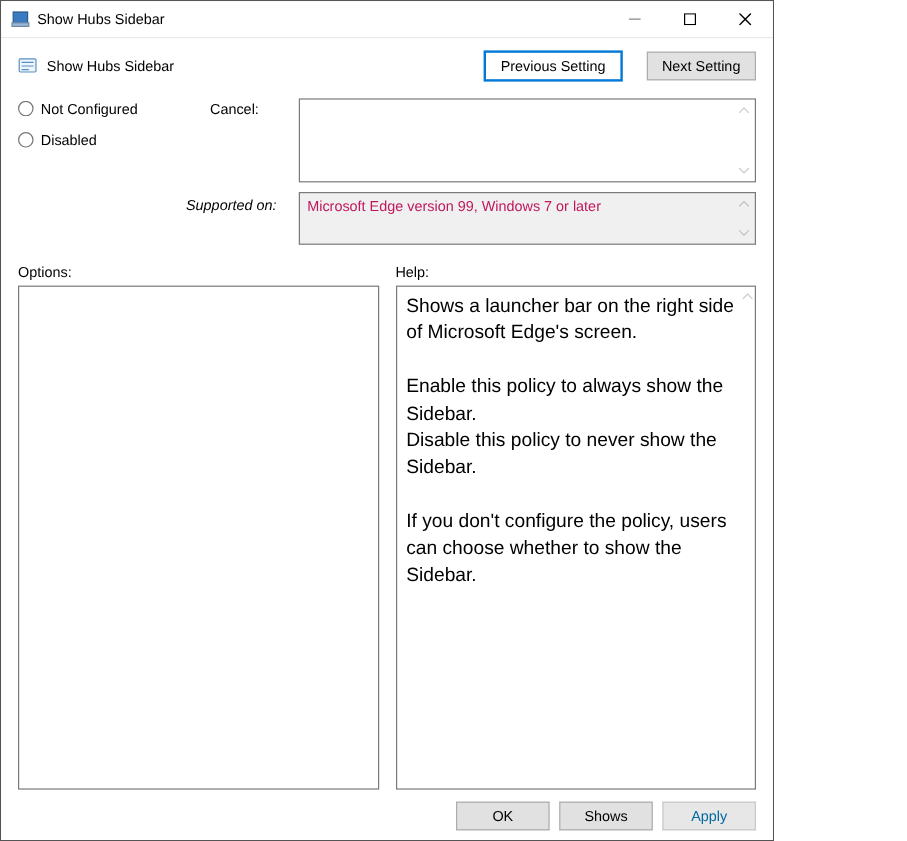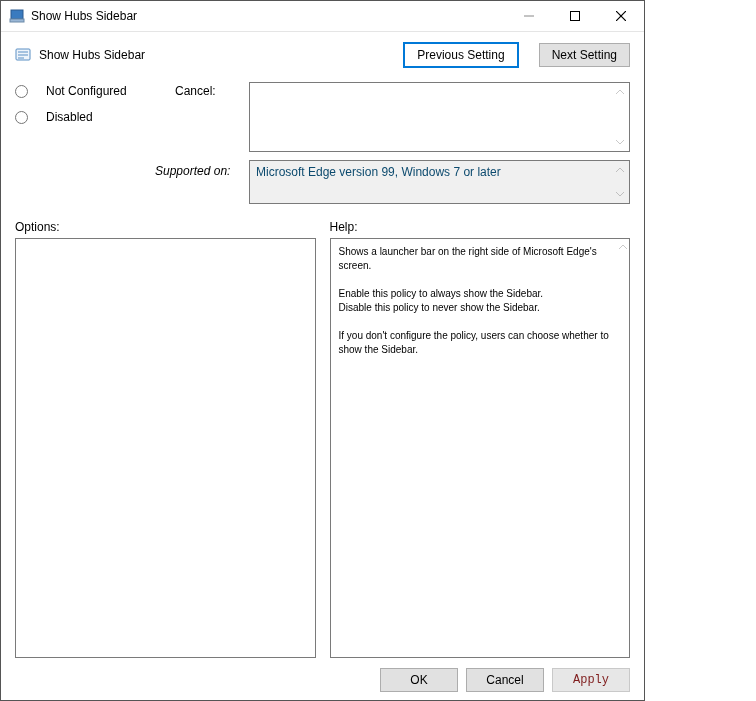--- a/index.html
+++ b/index.html
@@ -94,22 +94,21 @@
   .radio-col {
     grid-column: 1;
     grid-row: 1 / span 4;
     display: flex;
     flex-direction: column;
     gap: 12px;
     padding-top: 2px;
   }
   .radio-item {
     display: flex;
-    align-items: center;
-    gap: 18px;
+    gap: 6px;
     cursor: pointer;
   }
   .radio-item input[type=radio]{
     width:13px;height:13px;margin:0;
   }
   .lbl-comment { grid-column:2; grid-row:1; padding-top:2px;}
   .comment-box {
     grid-column:3; grid-row:1 / span 3;
     height: 70px;
     border: 1px solid #7a7a7a;
@@ -132,21 +131,21 @@
 
   .lbl-supported { grid-column:2; grid-row:4; padding-top:6px; white-space: nowrap; margin-left:-20px;font-style:italic;}
   .supported-box {
     grid-column:3; grid-row:4;
     height: 44px;
     border: 1px solid #7a7a7a;
     background: #f0f0f0;
     position: relative;
     padding: 4px 18px 4px 6px;
     font-size: 12px;
-    color: #0c4a6e;
+    color: #be185d;
     margin-top:2px;
   }
 
   
   .lower {
     display: grid;
     grid-template-columns: 1fr 1fr;
     grid-template-rows: auto 1fr;
     column-gap: 14px;
     row-gap: 4px;
@@ -163,46 +162,45 @@
   }
   .help-wrap {
     grid-column:2; grid-row:2;
     position: relative;
   }
   .help-box {
     position:absolute; inset:0;
     border: 1px solid #7a7a7a;
     background: #fff;
     padding: 6px 8px 6px 8px;
-    font-size: 10px;
+    font-size: 16px;
     line-height: 1.4;
     overflow: hidden;
     white-space: pre-wrap;
   }
   .help-scroll-up {
     position:absolute; right:-1px; top:0;
     width:17px; height:17px;
     display:flex;align-items:center;justify-content:center;
   }
   .help-scroll-up svg { opacity:0.35; }
 
   
   .footer {
     display: flex;
     justify-content: flex-end;
     gap: 8px;
     padding-top: 10px;
   }
   .footer .btn { min-width: 78px; }
   .btn.disabled {
-    color: #7f1d1d;
+    color: #0369a1;
     border-color: #c9c9c9;
     background: #e7e7e7;
     cursor: default;
-    font-family: Liberation Mono, monospace;
   }
 </style>
 </head>
 <body>
 
 <div class="window">
 
   <div class="titlebar">
     <span class="app-icon">
       <svg width="16" height="16" viewBox="0 0 16 16">
@@ -300,18 +298,18 @@
         <div class="help-scroll-up">
           <svg width="16" height="16" viewBox="0 0 16 16">
               <path d="M4 10 L8 6 L12 10" fill="none" stroke="#666" stroke-width="1"></path>
             </svg>
         </div>
       </div>
     </div>
 
     <div class="footer">
       <button class="btn">OK</button>
-      <button class="btn">Cancel</button>
+      <button class="btn">Shows</button>
       <button class="btn disabled">Apply</button>
     </div>
 
   </div>
 </div>
 
 </body></html>

